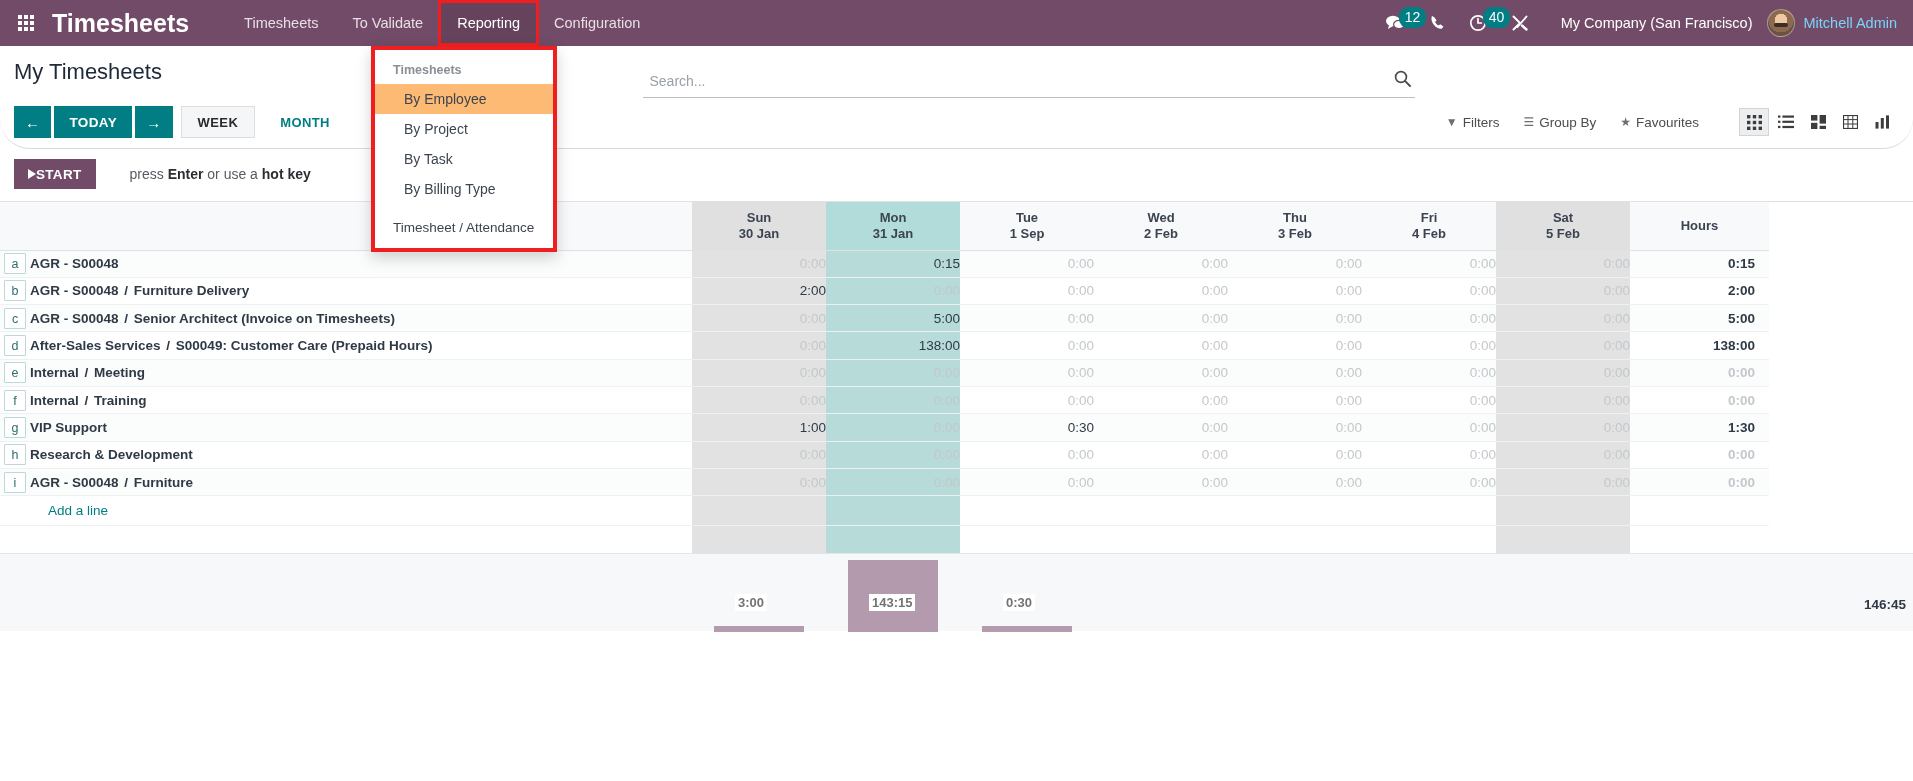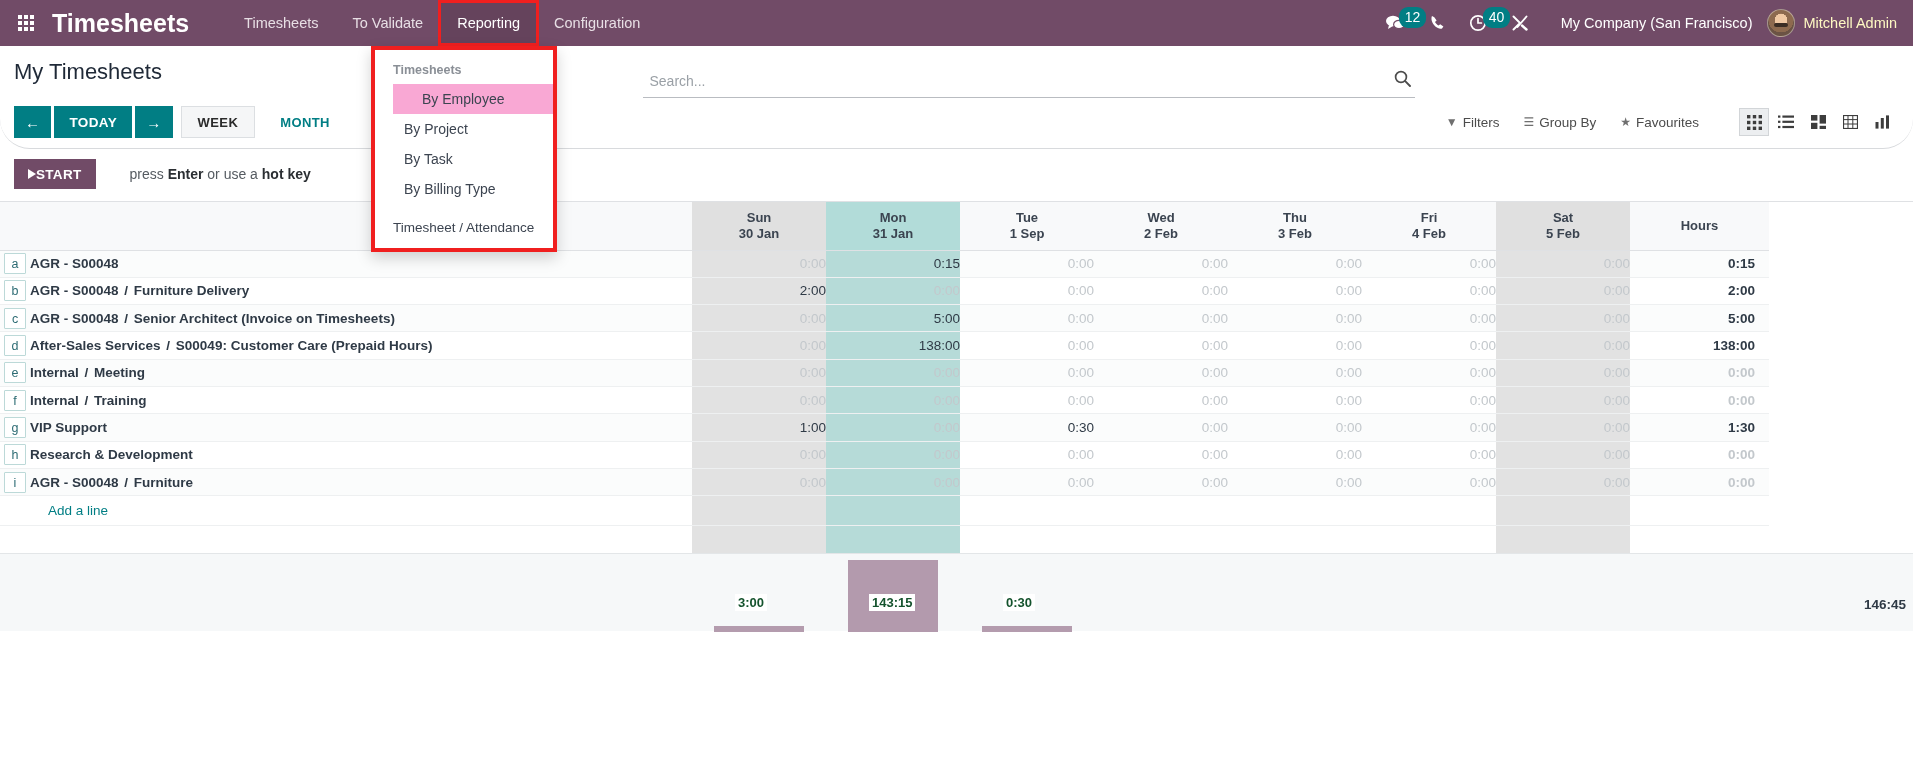--- a/index.html
+++ b/index.html
@@ -80,21 +80,21 @@
     border: 1px solid rgba(255,255,255,.4);
     margin-right: 9px;
     overflow: hidden;
     position: relative;
   }
   .avatar::after {
     content: "";
     position: absolute; left: 6px; right: 6px; top: 13px; height: 4px;
     background: #3b2d24; border-radius: 2px;
   }
-  .user-name { font-size: 14.5px; color: #fef9c3; white-space: nowrap; }
+  .user-name { font-size: 14.5px; color: #7dd3fc; white-space: nowrap; }
 
   
   .control-panel { background: #ffffff; border-bottom: 1px solid #d8dadd; padding: 0; position: relative; border-radius: 30px; }
   .cp-row1 { display: flex; align-items: flex-start; padding: 12px 16px 0 14px; }
   .page-title { font-size: 22px; color: #1f2937; font-weight: normal; padding-top: 1px; }
   .cp-center { flex: 1 1 auto; display: flex; justify-content: center; }
   .searchbar {
     width: 772px;
     display: flex; 
     border-bottom: 1px solid #b9bcc1;
@@ -254,21 +254,21 @@
   }
   .chart-inner { position: relative; width: 1913px; height: 78px; }
   .bar {
     position: absolute;
     bottom: 0;
     background: #b49cae;
   }
   .bar.tall { background: #b39aad; }
   .bar-label {
     position: absolute;
-    font-size: 13px; font-weight: bold; color: #14532d;
+    font-size: 13px; font-weight: bold; color: #737373;
     background: #ffffff;
     padding: 1px 3px;
     white-space: nowrap;
     text-align: center;
   }
   .grand-total {
     position: absolute;
     right: 7px; bottom: 20px;
     font-size: 13.5px; font-weight: bold; color: #2f3a46;
   }
@@ -286,21 +286,21 @@
   }
   .dd-header {
     font-size: 12.5px; font-weight: bold; color: #8a8f96;
     padding: 7px 10px 7px 18px;
   }
   .dd-item {
     font-size: 14px; color: #3c4450;
     padding: 7px 10px 7px 29px;
     cursor: pointer;
   }
-  .dd-item.active { background: #f9a8d4; margin-left: 18px; }
+  .dd-item.active { background: #fdba74; }
   .dd-footer {
     font-size: 13.5px; color: #3c4450;
     padding: 10px 10px 5px 18px;
     cursor: pointer;
   }
   .dd-gap { height: 6px; }
 </style>
 </head>
 <body>
 

